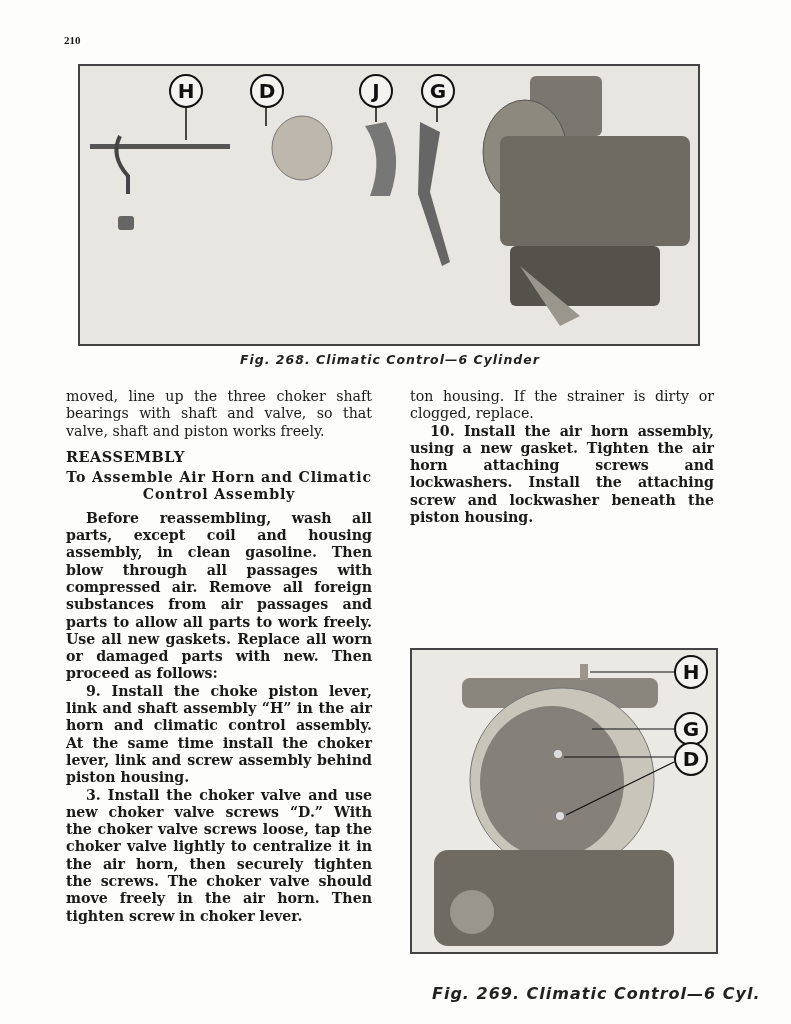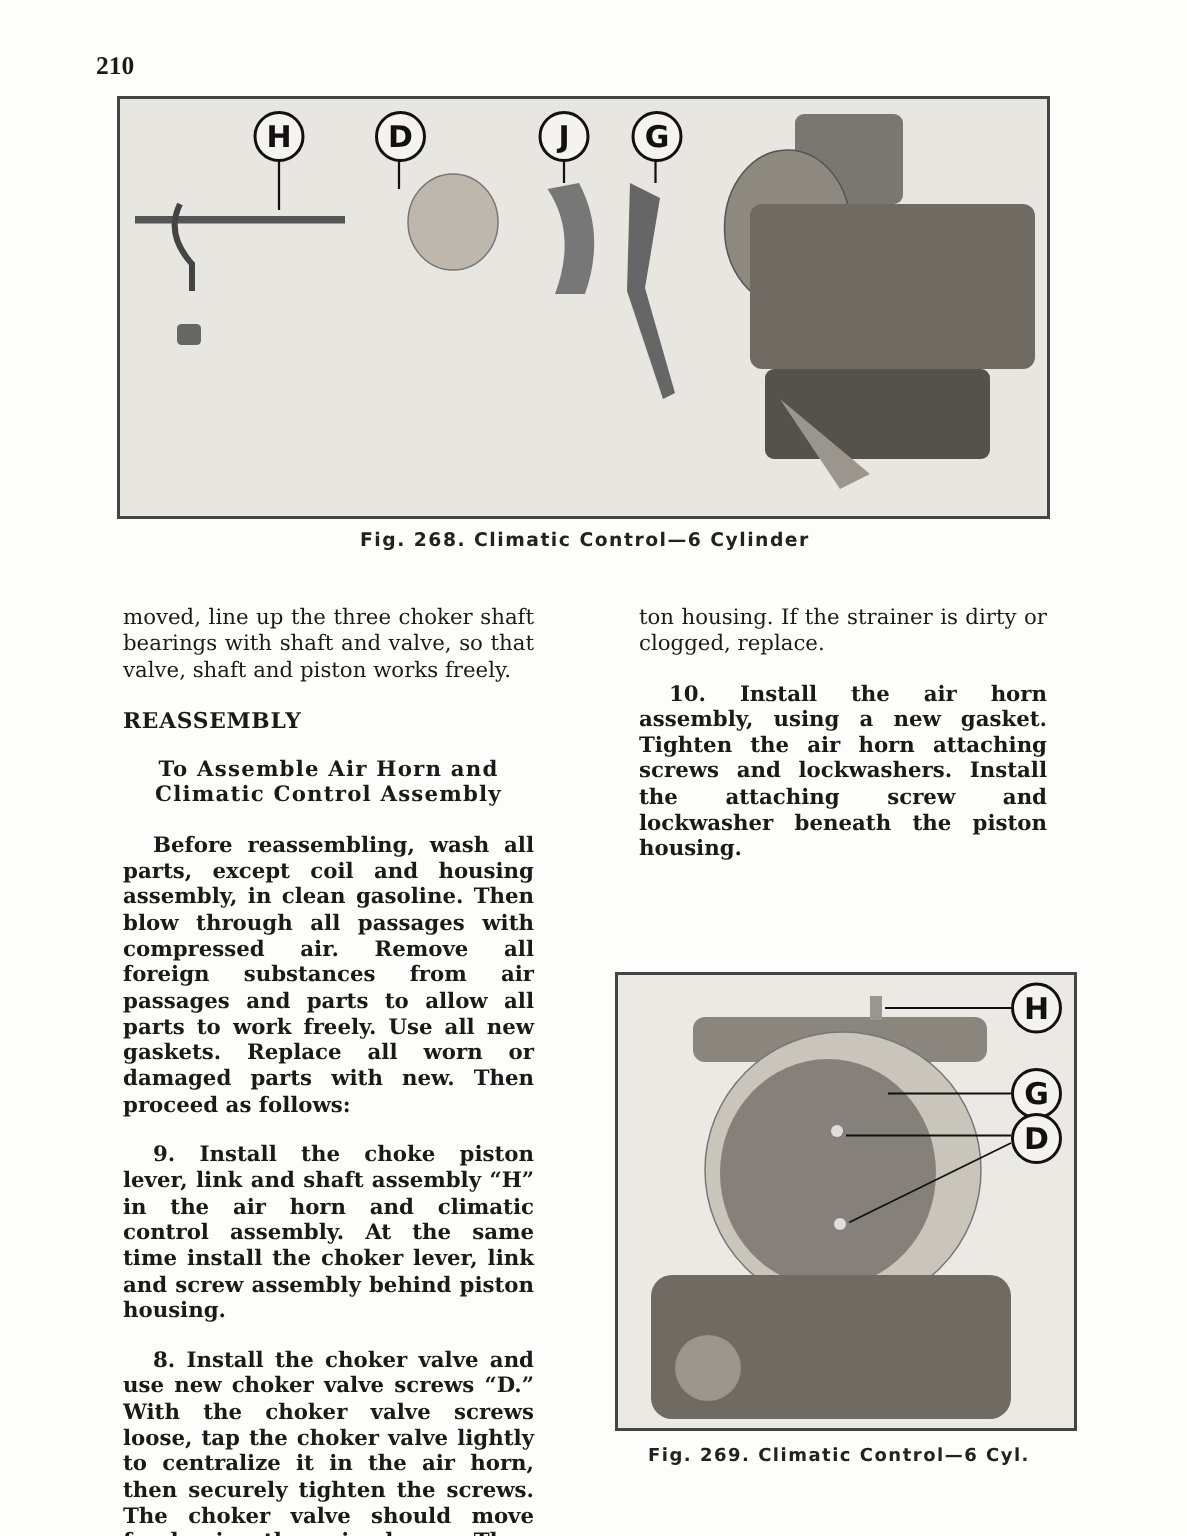--- a/index.html
+++ b/index.html
@@ -1,26 +1,26 @@
 <!DOCTYPE html>
 <html><head>
 <meta charset="utf-8">
 <style>
   html, body { margin:0; padding:0; }
   body { width:791px; height:1024px; background:#fdfdfb; position:relative; overflow:hidden;
          font-family:"DejaVu Serif", serif; color:#1a1a1a; }
-  .page-num { position:absolute; left:64px; top:34px; font-size:17px; font-weight:bold; font-family:"Liberation Serif", serif; }
+  .page-num { position:absolute; left:64px; top:34px; font-size:11px; font-weight:bold; font-family:"Liberation Serif", serif; }
   .fig1 { position:absolute; left:78px; top:64px; width:618px; height:278px; border:2px solid #444; background:#e8e6e1; overflow:hidden; }
-  .cap { position:absolute; font-family:"DejaVu Sans", sans-serif; font-weight:bold; font-size:12.5px; letter-spacing:1px; color:#222; }
+  .cap { position:absolute; font-family:"DejaVu Sans", sans-serif; font-style:italic; font-weight:bold; font-size:12.5px; letter-spacing:1px; color:#222; }
   .cap1 { left:240px; top:352px; }
-  .cap2 { left:432px; top:963px; font-size:12px; }
+  .cap2 { left:432px; top:984px; font-size:16px; }
   .col { position:absolute; font-family:"DejaVu Serif", serif; font-size:14.2px; line-height:17.3px; text-align:justify; }
   .col-left { left:66px; top:388px; width:306px; }
   .col-right { left:410px; top:388px; width:304px; }
-  .col p { margin:16px; }
+  .col p { margin:0; }
   .indent { text-indent:20px;font-weight:bold; }
   .gap { margin-top:8px !important; }
   .h-main { font-weight:bold; font-size:14.5px; margin-top:8px !important; letter-spacing:0.5px; }
   .h-sub { font-weight:bold; letter-spacing:0.8px; margin-top:4px !important; text-align:center; }
   .fig2 { position:absolute; left:410px; top:648px; width:304px; height:302px; border:2px solid #444; background:#ebe9e4; overflow:hidden; }
   .callout { position:absolute; width:30px; height:30px; border:2.5px solid #111; border-radius:50%; background:#f4f3ef;
              font-family:"DejaVu Sans", sans-serif; font-size:20px; font-weight:bold; text-align:center; line-height:30px; color:#111; }
   svg { position:absolute; left:0; top:0; }
 </style>
 </head>
@@ -57,21 +57,21 @@
   <div class="callout" style="left:341px;top:8px;">G</div>
 </div>
 <div class="cap cap1">Fig. 268.  Climatic Control—6 Cylinder</div>
 
 <div class="col col-left">
   <p>moved, line up the three choker shaft bearings with shaft and valve, so that valve, shaft and piston works freely.</p>
   <p class="h-main">REASSEMBLY</p>
   <p class="h-sub">To Assemble Air Horn and Climatic Control Assembly</p>
   <p class="indent" style="margin-top:6px"><span>Before reassembling, wash all parts, </span><b>except coil and housing assembly,</b><span> in clean gasoline. Then blow through all passages with compressed air. Remove all foreign substances from air passages and parts to allow all parts to work freely. Use all new gaskets. Replace all worn or damaged parts with new. Then proceed as follows:</span></p>
   <p class="indent">9. Install the choke piston lever, link and shaft assembly “H” in the air horn and climatic control assembly. At the same time install the choker lever, link and screw assembly behind piston housing.</p>
-  <p class="indent">8. Install the choker valve and use new choker valve screws “D.” With the choker valve screws loose, tap the choker valve lightly to centralize it in the air horn, then securely tighten the screws. The choker valve should move freely in the air horn. Then tighten screw in choker lever.</p>
+  <p class="indent">3. Install the choker valve and use new choker valve screws “D.” With the choker valve screws loose, tap the choker valve lightly to centralize it in the air horn, then securely tighten the screws. The choker valve should move freely in the air horn. Then tighten screw in choker lever.</p>
 </div>
 
 <div class="col col-right">
   <p>ton housing. If the strainer is dirty or clogged, replace.</p>
   <p class="indent">10. Install the air horn assembly, using a new gasket. Tighten the air horn attaching screws and lockwashers. Install the attaching screw and lockwasher beneath the piston housing.</p>
 </div>
 
 <div class="fig2">
   <svg width="304" height="302">
     <rect x="50" y="28" width="196" height="30" rx="8" fill="#8a867d"></rect>

